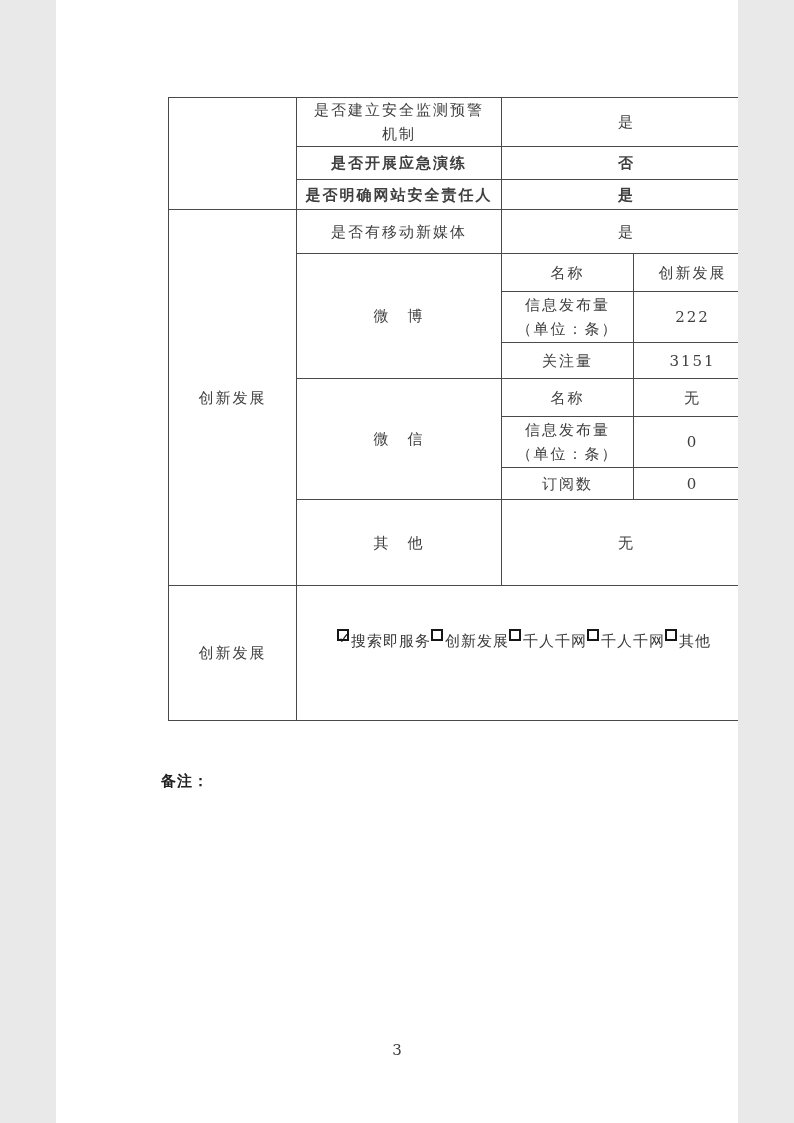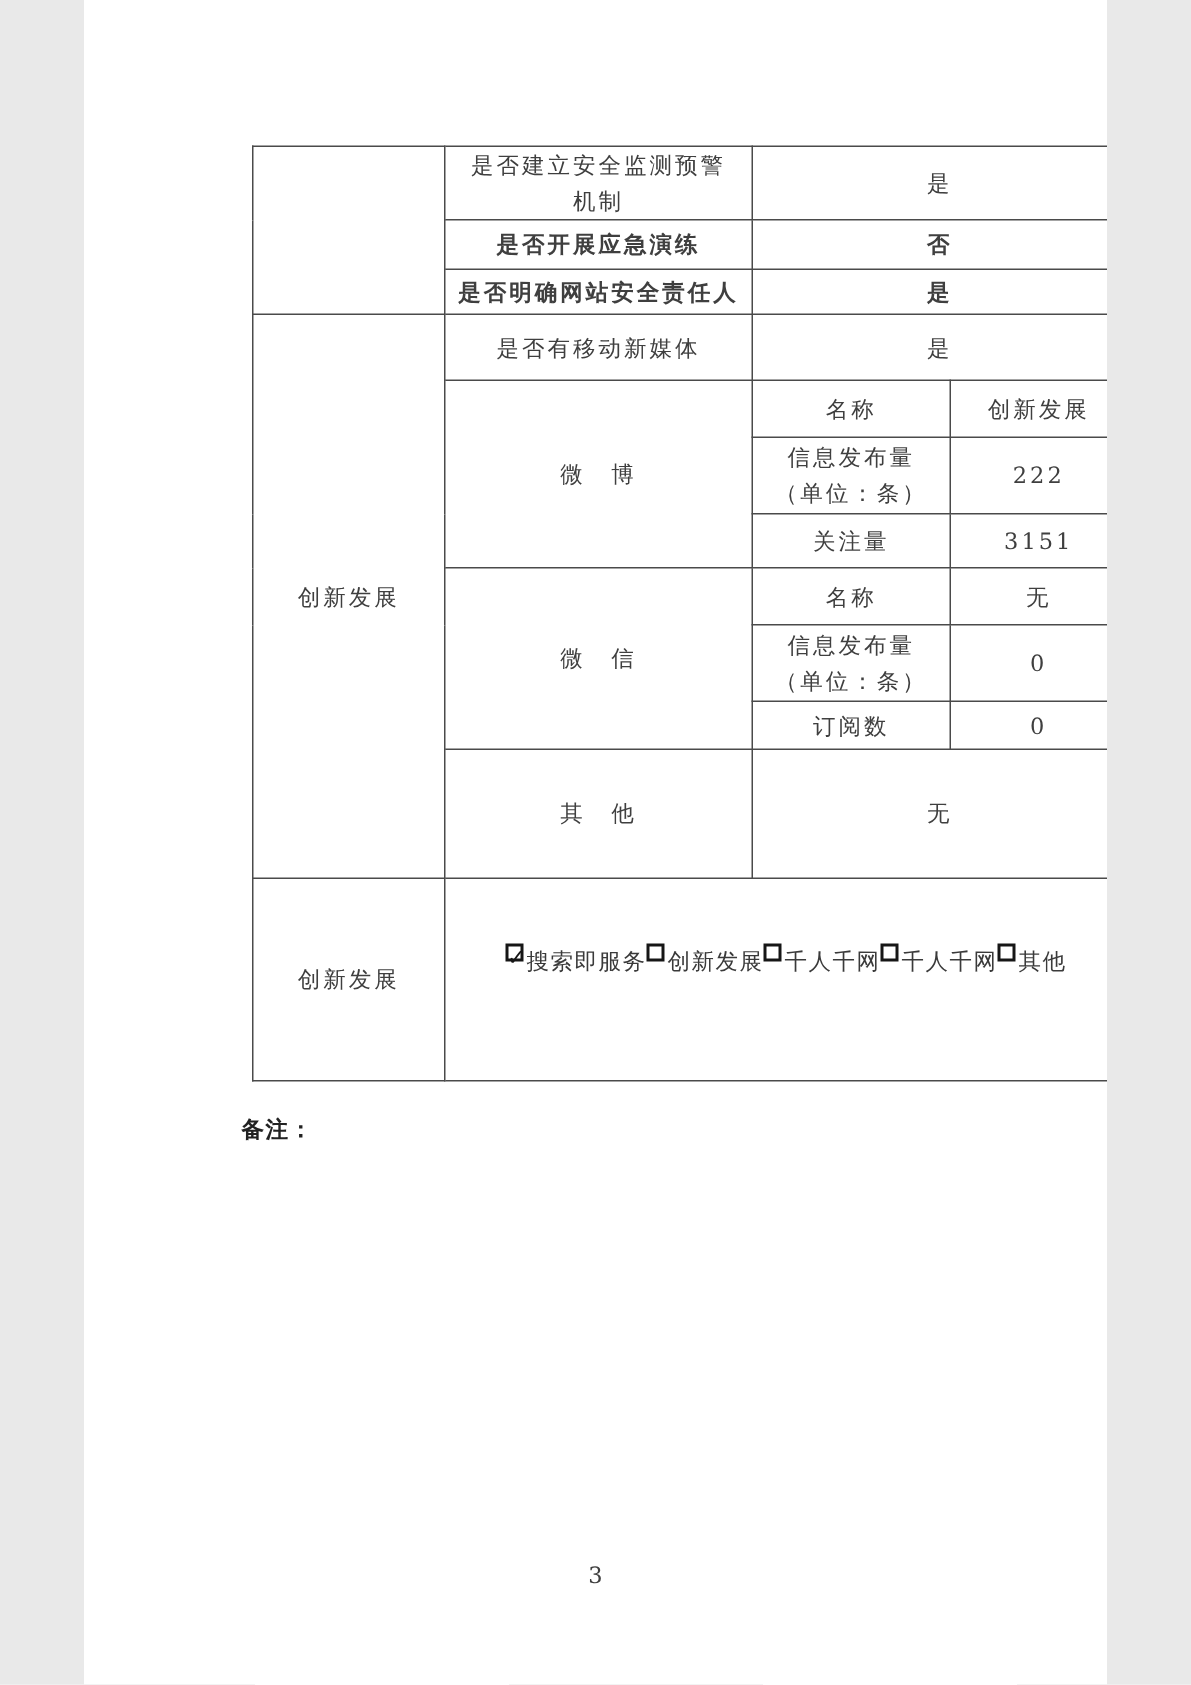--- a/index.html
+++ b/index.html
@@ -75,21 +75,21 @@
     font-family: "DejaVu Sans", sans-serif;
   }
   .cb-label {
     font-size: 15px;
     letter-spacing: 1px;
     color: #3a3a3a;
   }
   .notes {
     position: absolute;
     left: 105px;
-    top: 744px;
+    top: 772px;
     font-size: 15px;
     font-weight: bold;
     letter-spacing: 1px;
     color: #222222;
   }
   .page-number {
     position: absolute;
     left: 0;
     right: 0;
     top: 1041px;

